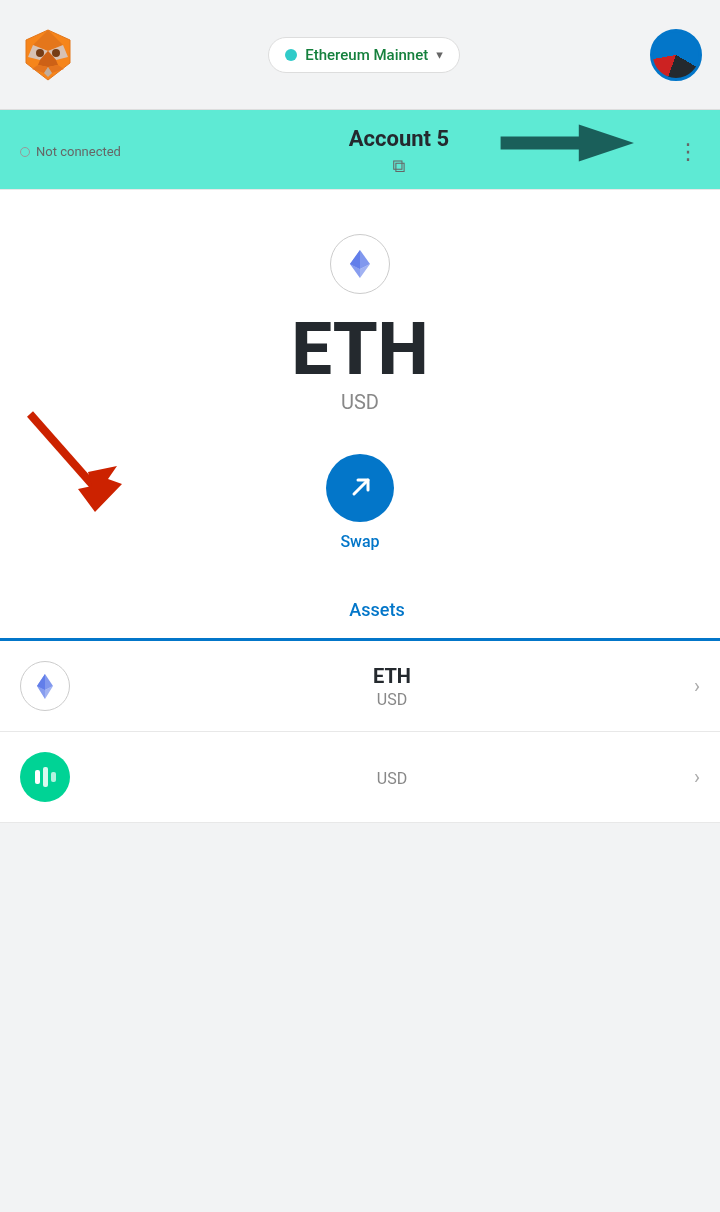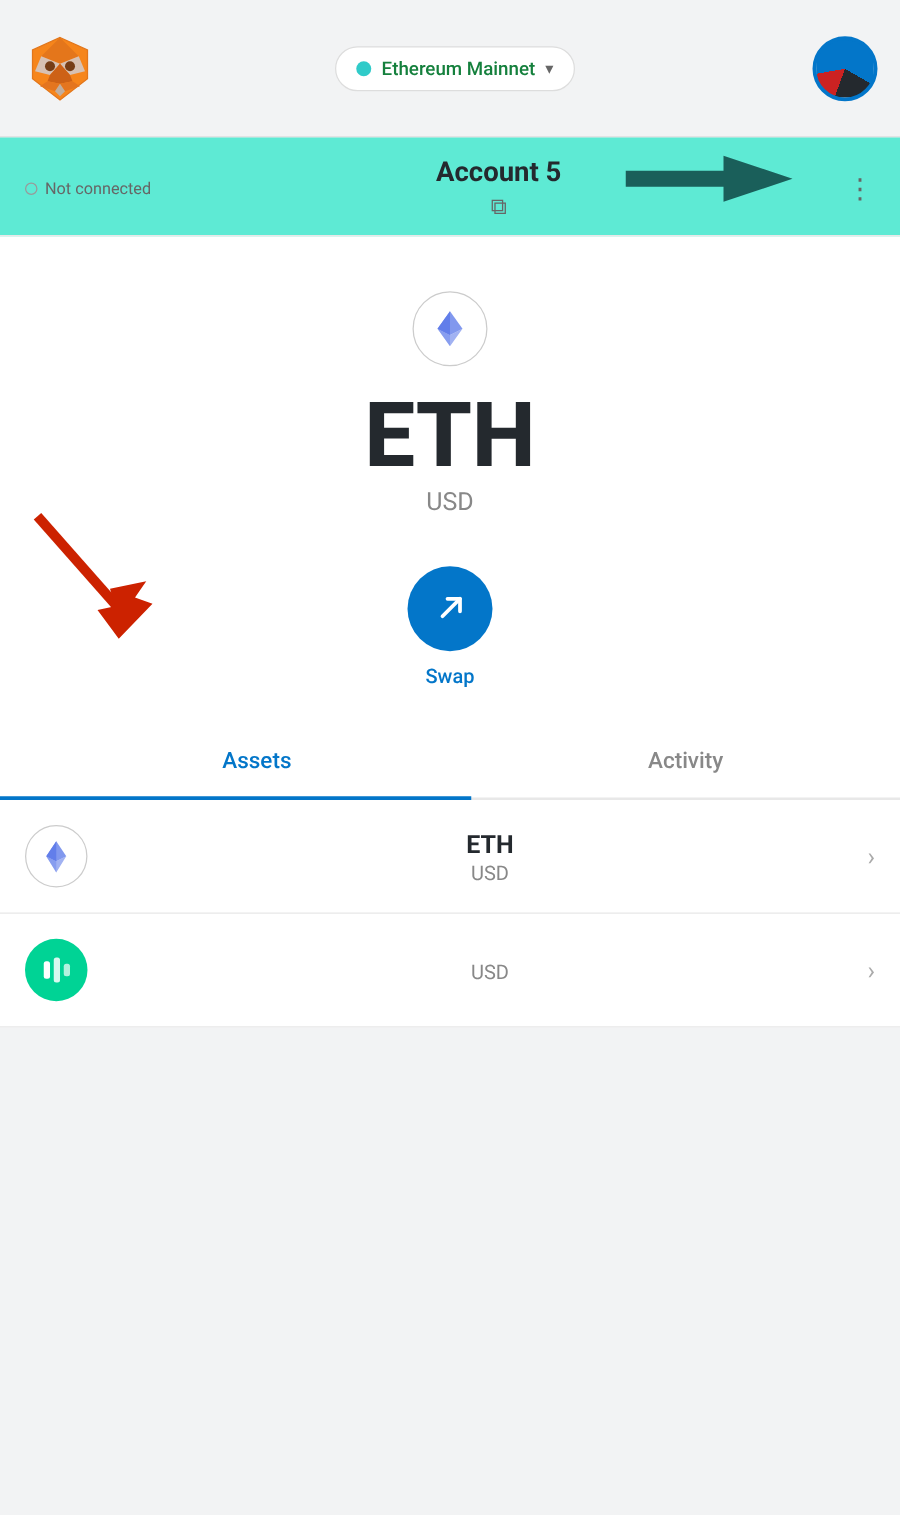--- a/index.html
+++ b/index.html
@@ -332,21 +332,20 @@
           <polyline points="14,8 24,8 24,18" fill="none" stroke="white" stroke-width="3" stroke-linecap="round" stroke-linejoin="round"></polyline>
         </svg>
       </div>
       <span class="action-label">Swap</span>
     </div>
 
   </div>
 
   <div class="tabs">
     <div class="tab active">Assets</div>
-    <div class="tab">Activity</div>
   </div>
 </div>
 
 <div class="asset-list">
 
   <div class="asset-item">
     <div class="asset-icon eth-icon">
       <svg width="28" height="28" viewBox="0 0 28 28" xmlns="http://www.w3.org/2000/svg">
         <polygon points="14,2 22,14 14,18 6,14" fill="#627eea" opacity="0.8"></polygon>
         <polygon points="14,2 14,18 6,14" fill="#627eea"></polygon>

